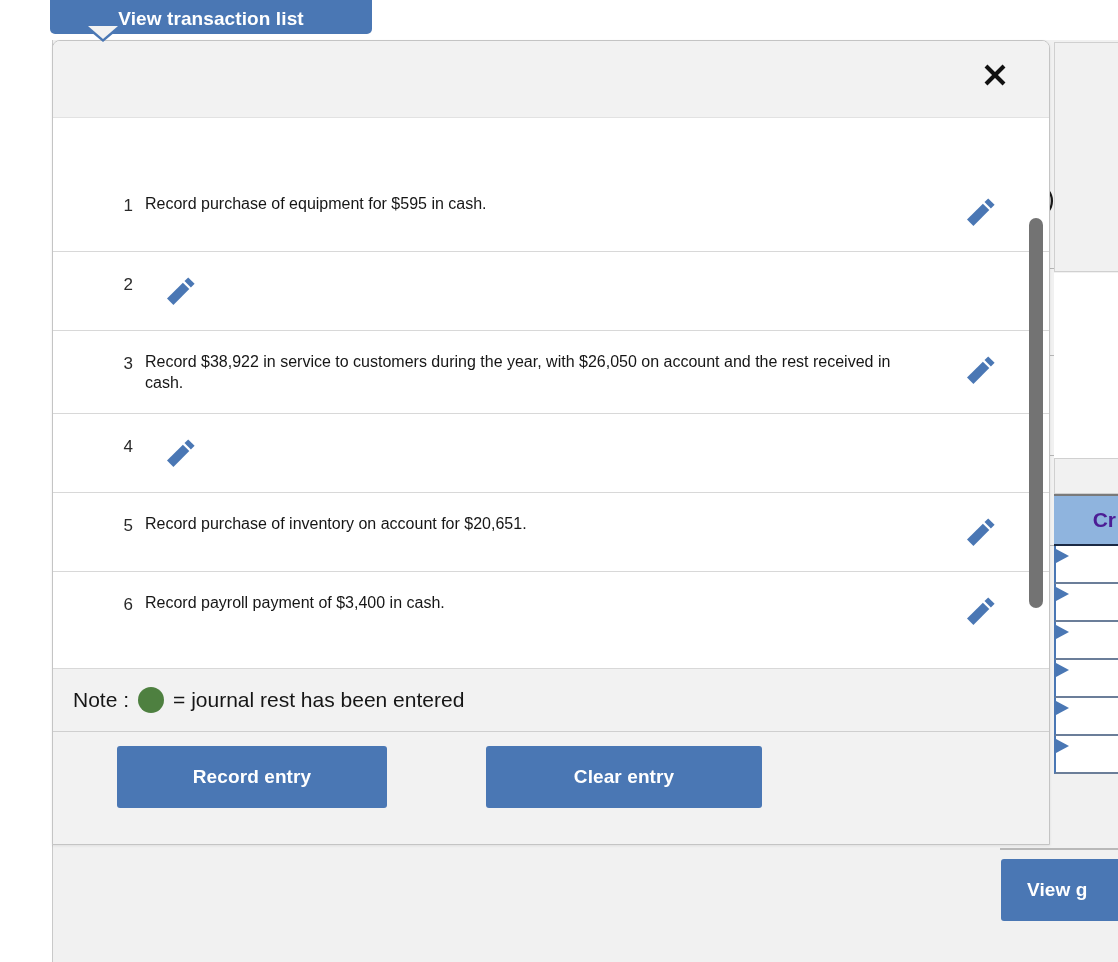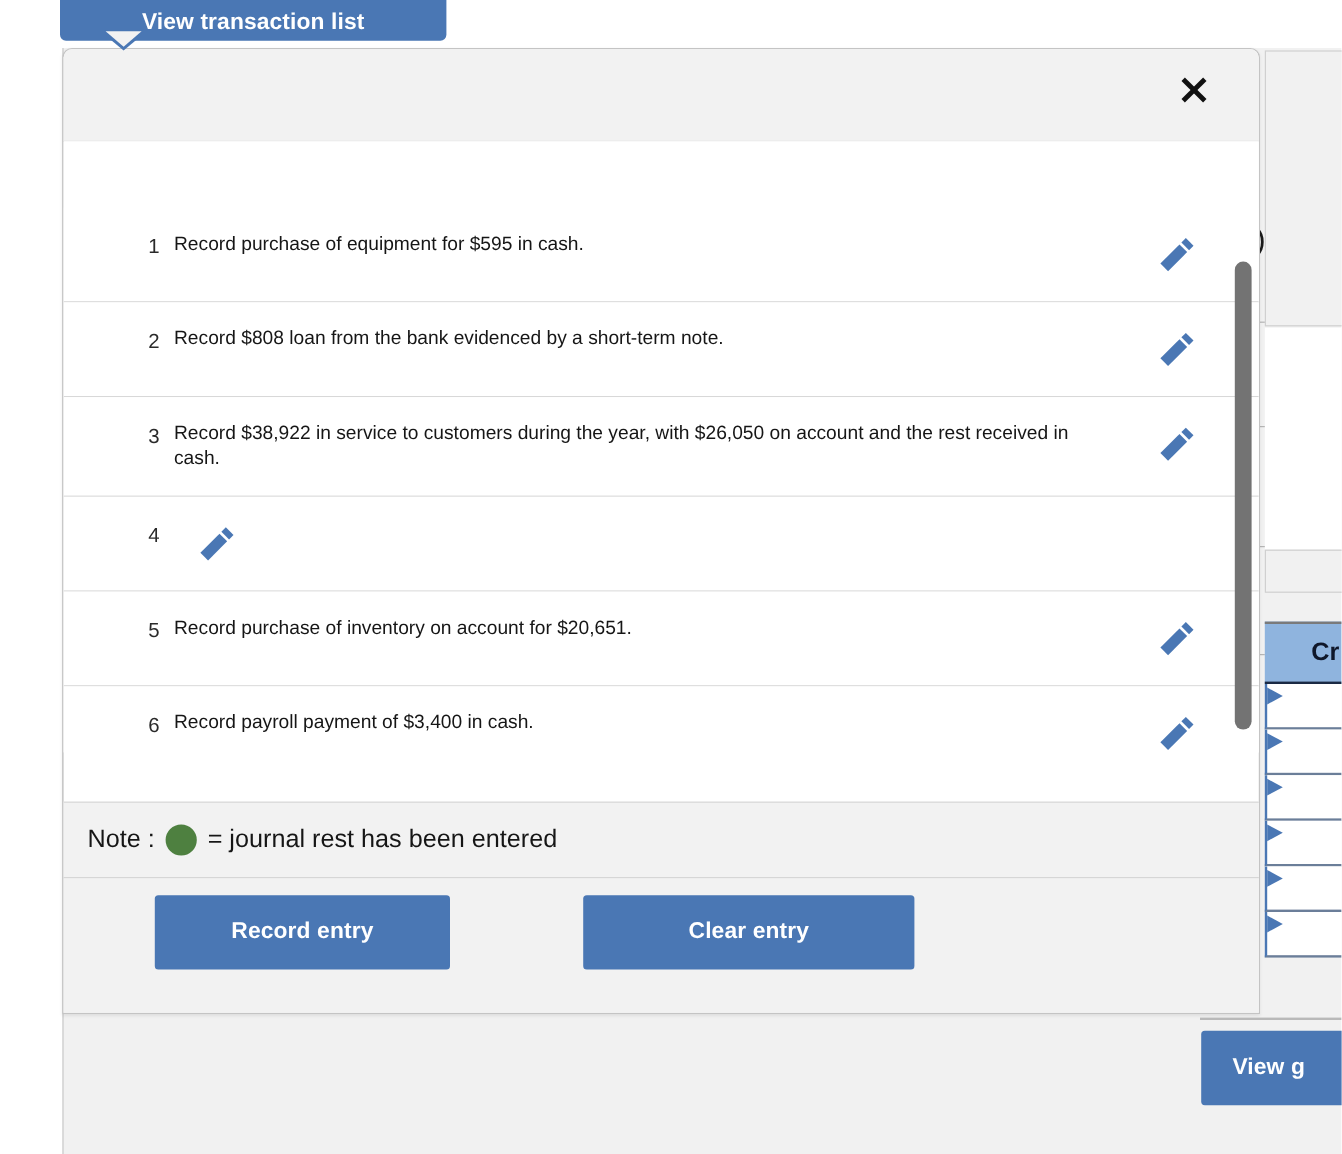--- a/index.html
+++ b/index.html
@@ -55,29 +55,28 @@
     position: absolute;
     left: 1054px;
     top: 494px;
     width: 64px;
   }
   .bg-journal-head {
     height: 52px;
     background: #8fb4de;
     border-top: 2px solid #7a7a7a;
     border-bottom: 2px solid #1b2a44;
-    color: #0f172a;
+    color: #4c1d95;
     font-size: 21px;
     font-weight: bold;
     display: flex;
     align-items: center;
     justify-content: flex-end;
     padding-right: 2px;
     box-sizing: border-box;
-    margin-top: 24px;
   }
   .bg-journal-row {
     height: 38px;
     background: #ffffff;
     border-bottom: 2px solid #6b7e99;
     border-left: 2px solid #4a77b4;
     position: relative;
     box-sizing: border-box;
   }
   .bg-journal-row::before {
@@ -291,21 +290,21 @@
     background: #4a77b4;
     border: none;
     border-radius: 3px;
     color: #ffffff;
     font-size: 19px;
     font-weight: bold;
     font-family: "Liberation Sans", sans-serif;
     cursor: pointer;
     letter-spacing: 0.1px;
   }
-  #record-entry-button { left: 76px;  width: 246px; }
+  #record-entry-button { left: 64px;  width: 270px; }
   #clear-entry-button  { left: 433px; width: 276px; }
 
   
   #view-journal-button {
     position: absolute;
     left: 1001px;
     top: 859px;
     width: 230px;
     height: 62px;
     background: #4a77b4;
@@ -384,21 +383,20 @@
           <div class="txn-desc">Record purchase of equipment for $595 in cash.</div>
           <div class="txn-edit">
             <svg width="34" height="34" viewBox="0 0 34 34">
               <path d="M24.2 3.4 L30.6 9.8 L26.9 13.5 L20.5 7.1 Z" fill="#4a77b4"></path>
               <path d="M18.9 8.7 L25.3 15.1 L9.4 31.0 L3.0 24.6 Z" fill="#4a77b4"></path>
             </svg>
           </div>
         </div>
         <div class="txn-row">
           <div class="txn-num">2</div>
-          <div class="txn-desc">Record $808 loan from the bank evidenced by a short-term note.</div>
           <div class="txn-edit">
             <svg width="34" height="34" viewBox="0 0 34 34">
               <path d="M24.2 3.4 L30.6 9.8 L26.9 13.5 L20.5 7.1 Z" fill="#4a77b4"></path>
               <path d="M18.9 8.7 L25.3 15.1 L9.4 31.0 L3.0 24.6 Z" fill="#4a77b4"></path>
             </svg>
           </div>
         </div>
         <div class="txn-row">
           <div class="txn-num">3</div>
           <div class="txn-desc">Record $38,922 in service to customers during the year, with $26,050 on account and the rest received in cash.</div>

